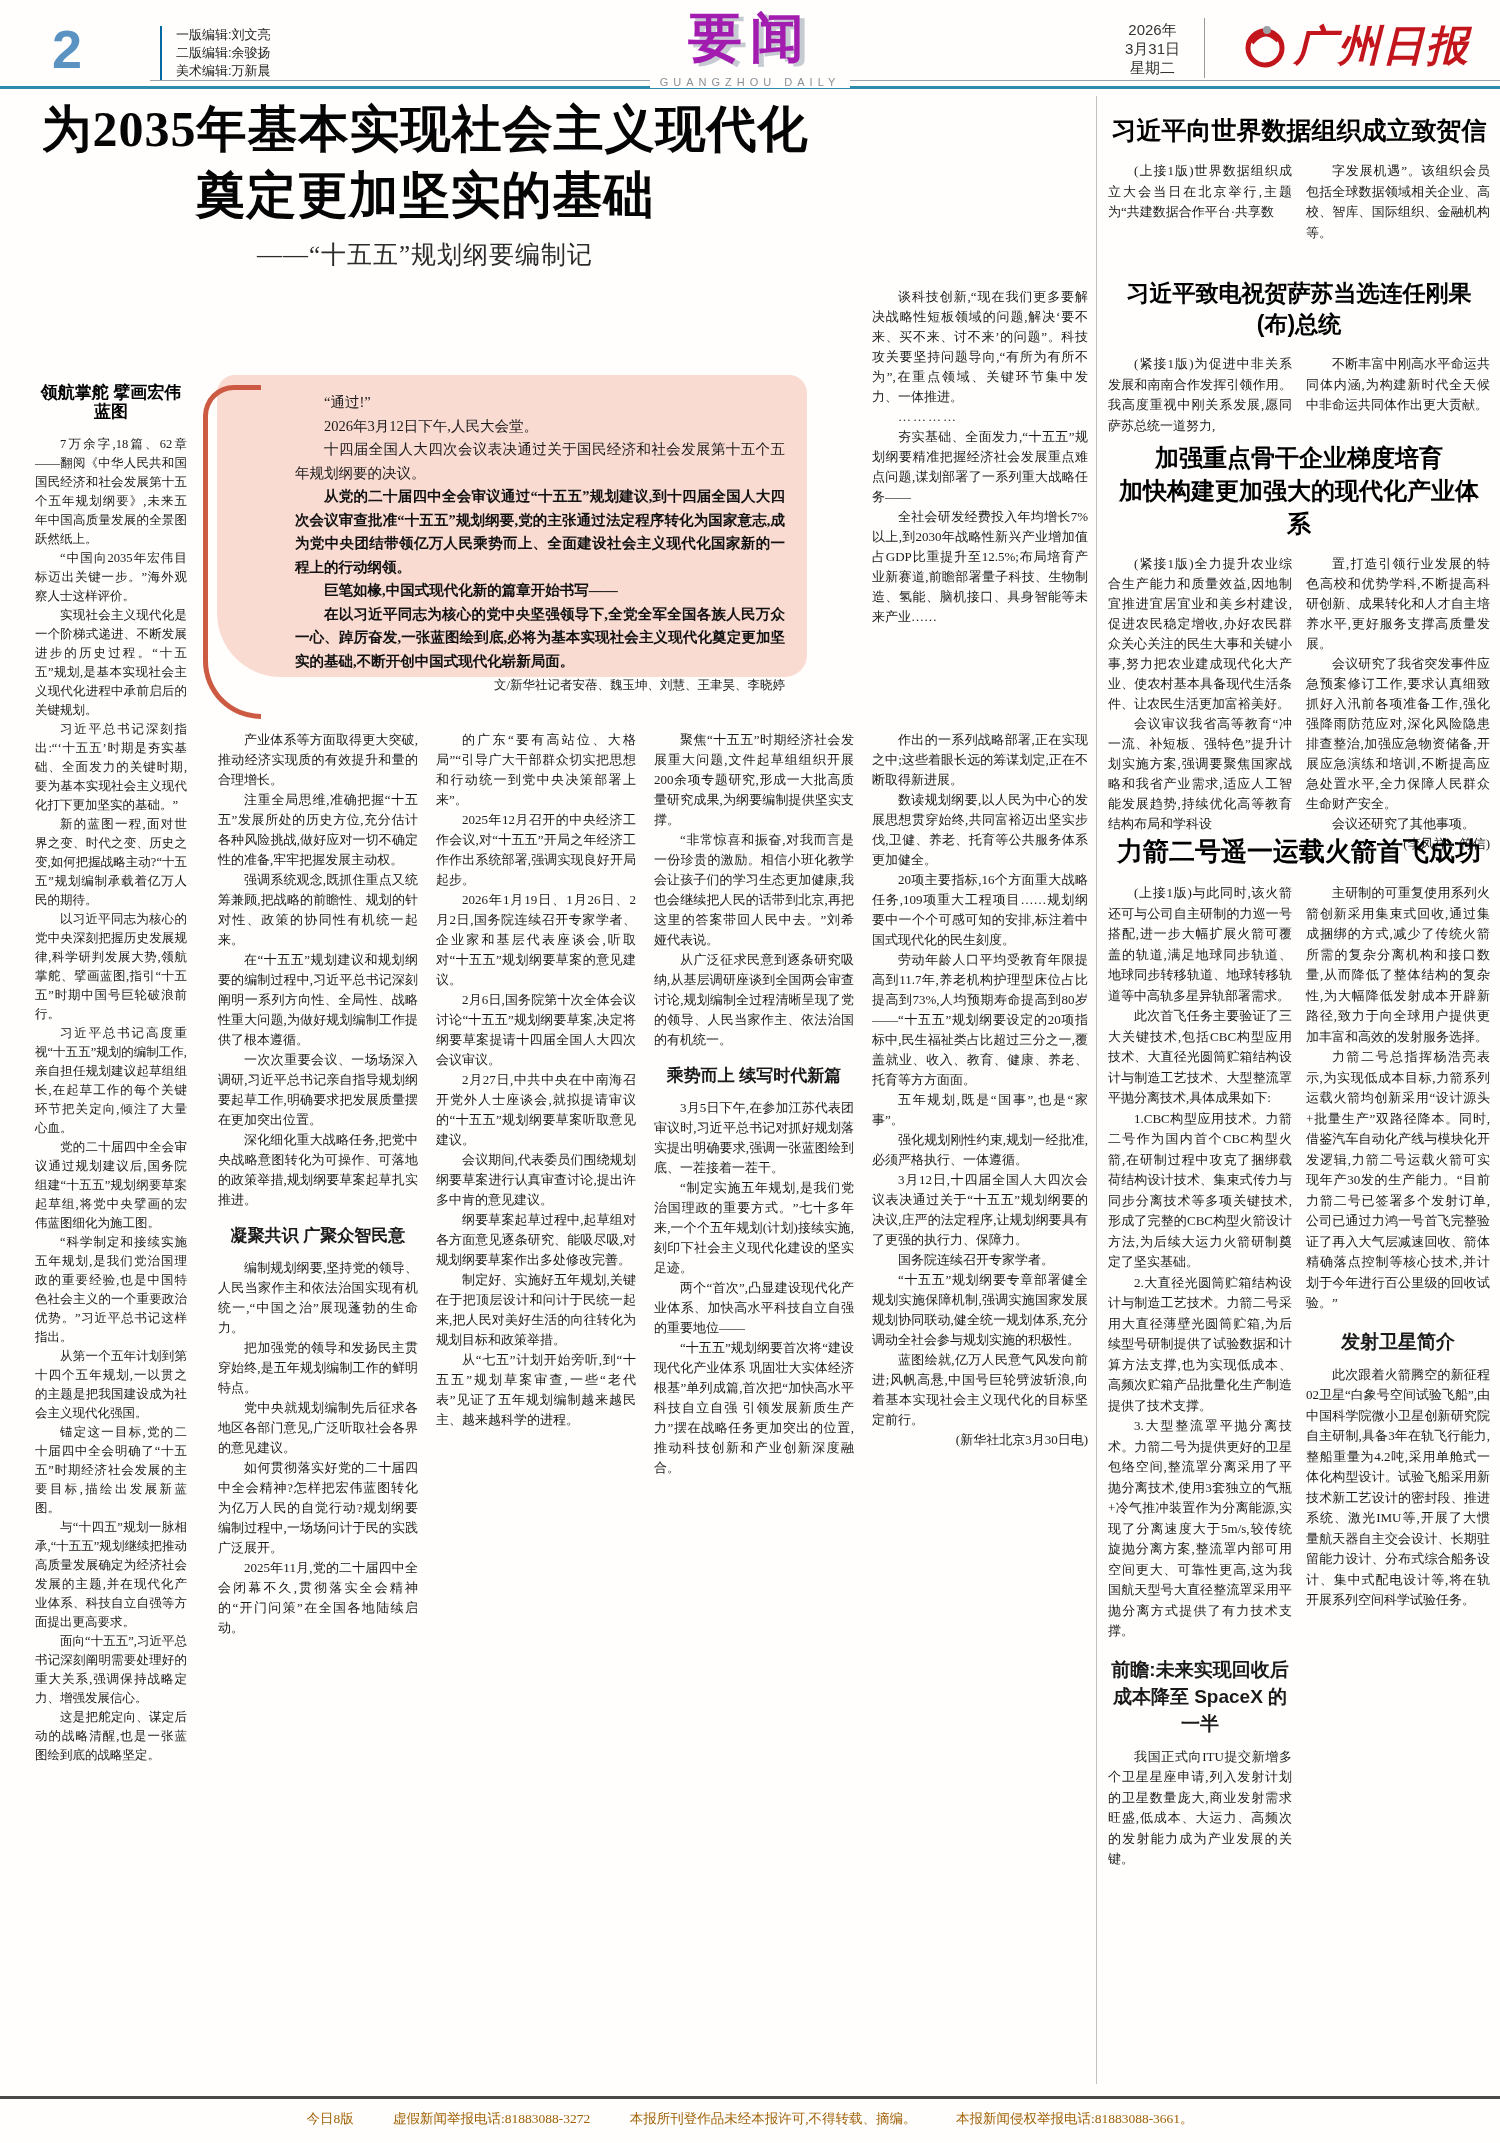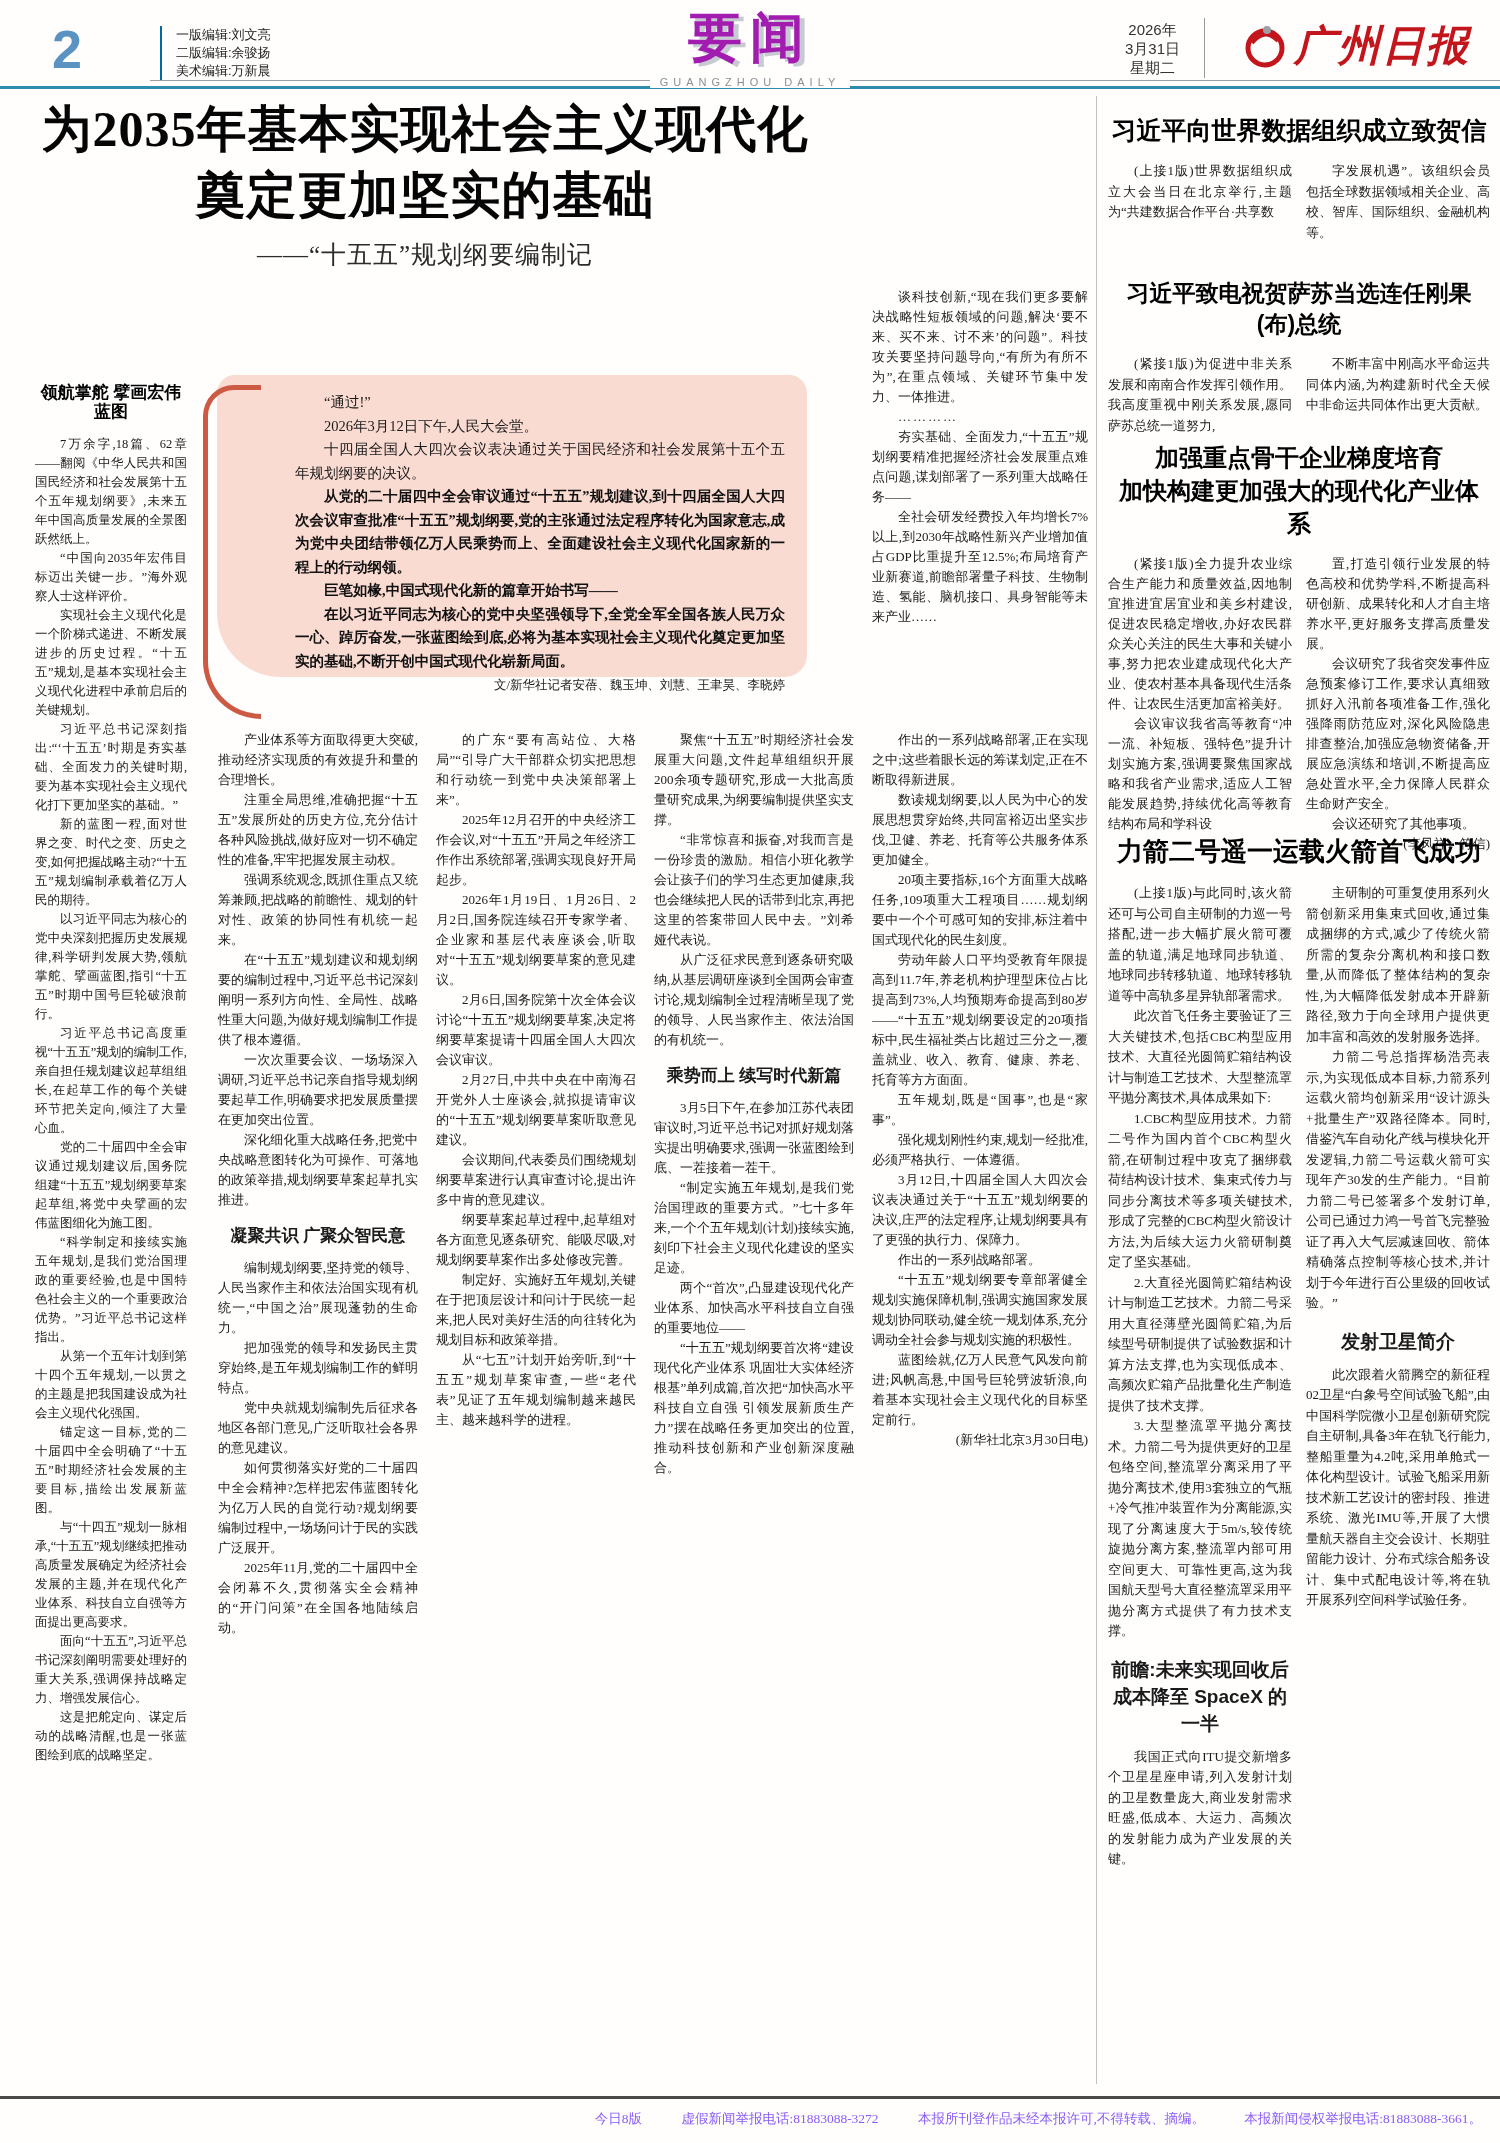--- a/index.html
+++ b/index.html
@@ -51,21 +51,21 @@
   #sidebar { position:absolute; left:1108px; top:96px; width:382px; }
   .art { position:absolute; left:0; width:382px; }
   .arthead { font-family:"Liberation Sans",sans-serif; font-weight:bold; text-align:center; color:#000; }
   .cols2 { display:flex; gap:14px; margin-top:14px; }
   .cols2 > div { flex:1; }
   .sbtxt { font-size:13px; line-height:20.5px; }
   .sbtxt h4.subhead { font-size:19px; margin:14px 0 10px; line-height:27px; }
 
   
   #f-rule { position:absolute; left:0; top:2096px; width:1500px; height:3px; background:#4a4a4a; }
-  #footer { position:absolute; left:0; top:2110px; width:1500px; text-align:right; font-size:13.5px; color:#8b5cf6; }
+  #footer { position:absolute; left:0; top:2110px; width:1500px; text-align:center; font-size:13.5px; color:#a16207; }
   #footer span { margin:0 18px; }
 </style>
 </head>
 <body>
 
 <div id="page">
 
   <div id="hdr">
     <div class="pgnum">2</div>
     <div class="editors">
@@ -188,21 +188,21 @@
   </div>
   <div id="colD" class="txt bodycol">
     <div>
         <p class="para">作出的一系列战略部署,正在实现之中;这些着眼长远的筹谋划定,正在不断取得新进展。</p>
         <p class="para">数读规划纲要,以人民为中心的发展思想贯穿始终,共同富裕迈出坚实步伐,卫健、养老、托育等公共服务体系更加健全。</p>
         <p class="para">20项主要指标,16个方面重大战略任务,109项重大工程项目……规划纲要中一个个可感可知的安排,标注着中国式现代化的民生刻度。</p>
         <p class="para">劳动年龄人口平均受教育年限提高到11.7年,养老机构护理型床位占比提高到73%,人均预期寿命提高到80岁——“十五五”规划纲要设定的20项指标中,民生福祉类占比超过三分之一,覆盖就业、收入、教育、健康、养老、托育等方方面面。</p>
         <p class="para">五年规划,既是“国事”,也是“家事”。</p>
         <p class="para">强化规划刚性约束,规划一经批准,必须严格执行、一体遵循。</p>
         <p class="para">3月12日,十四届全国人大四次会议表决通过关于“十五五”规划纲要的决议,庄严的法定程序,让规划纲要具有了更强的执行力、保障力。</p>
-        <p class="para">作出的一系列战略部署。</p>
+        <p class="para">国务院连续召开专家学者。</p>
         <p class="para">“十五五”规划纲要专章部署健全规划实施保障机制,强调实施国家发展规划协同联动,健全统一规划体系,充分调动全社会参与规划实施的积极性。</p>
         <p class="para">蓝图绘就,亿万人民意气风发向前进;风帆高悬,中国号巨轮劈波斩浪,向着基本实现社会主义现代化的目标坚定前行。</p>
         <p class="para end">(新华社北京3月30日电)</p>
       </div>
   </div>
 
   <div id="sidebar">
 
     <div class="art" style="top:18px;">
       <div class="arthead" style="font-size:25px;">习近平向世界数据组织成立致贺信</div>

